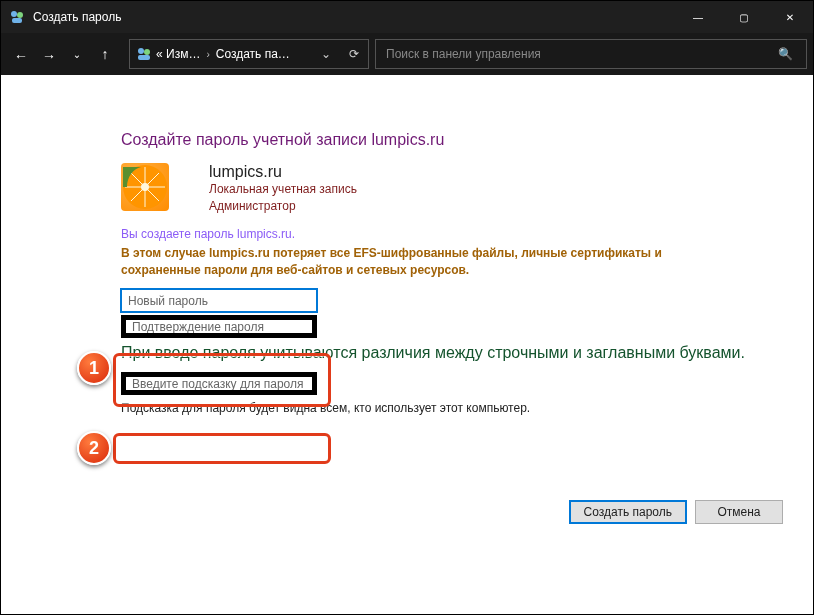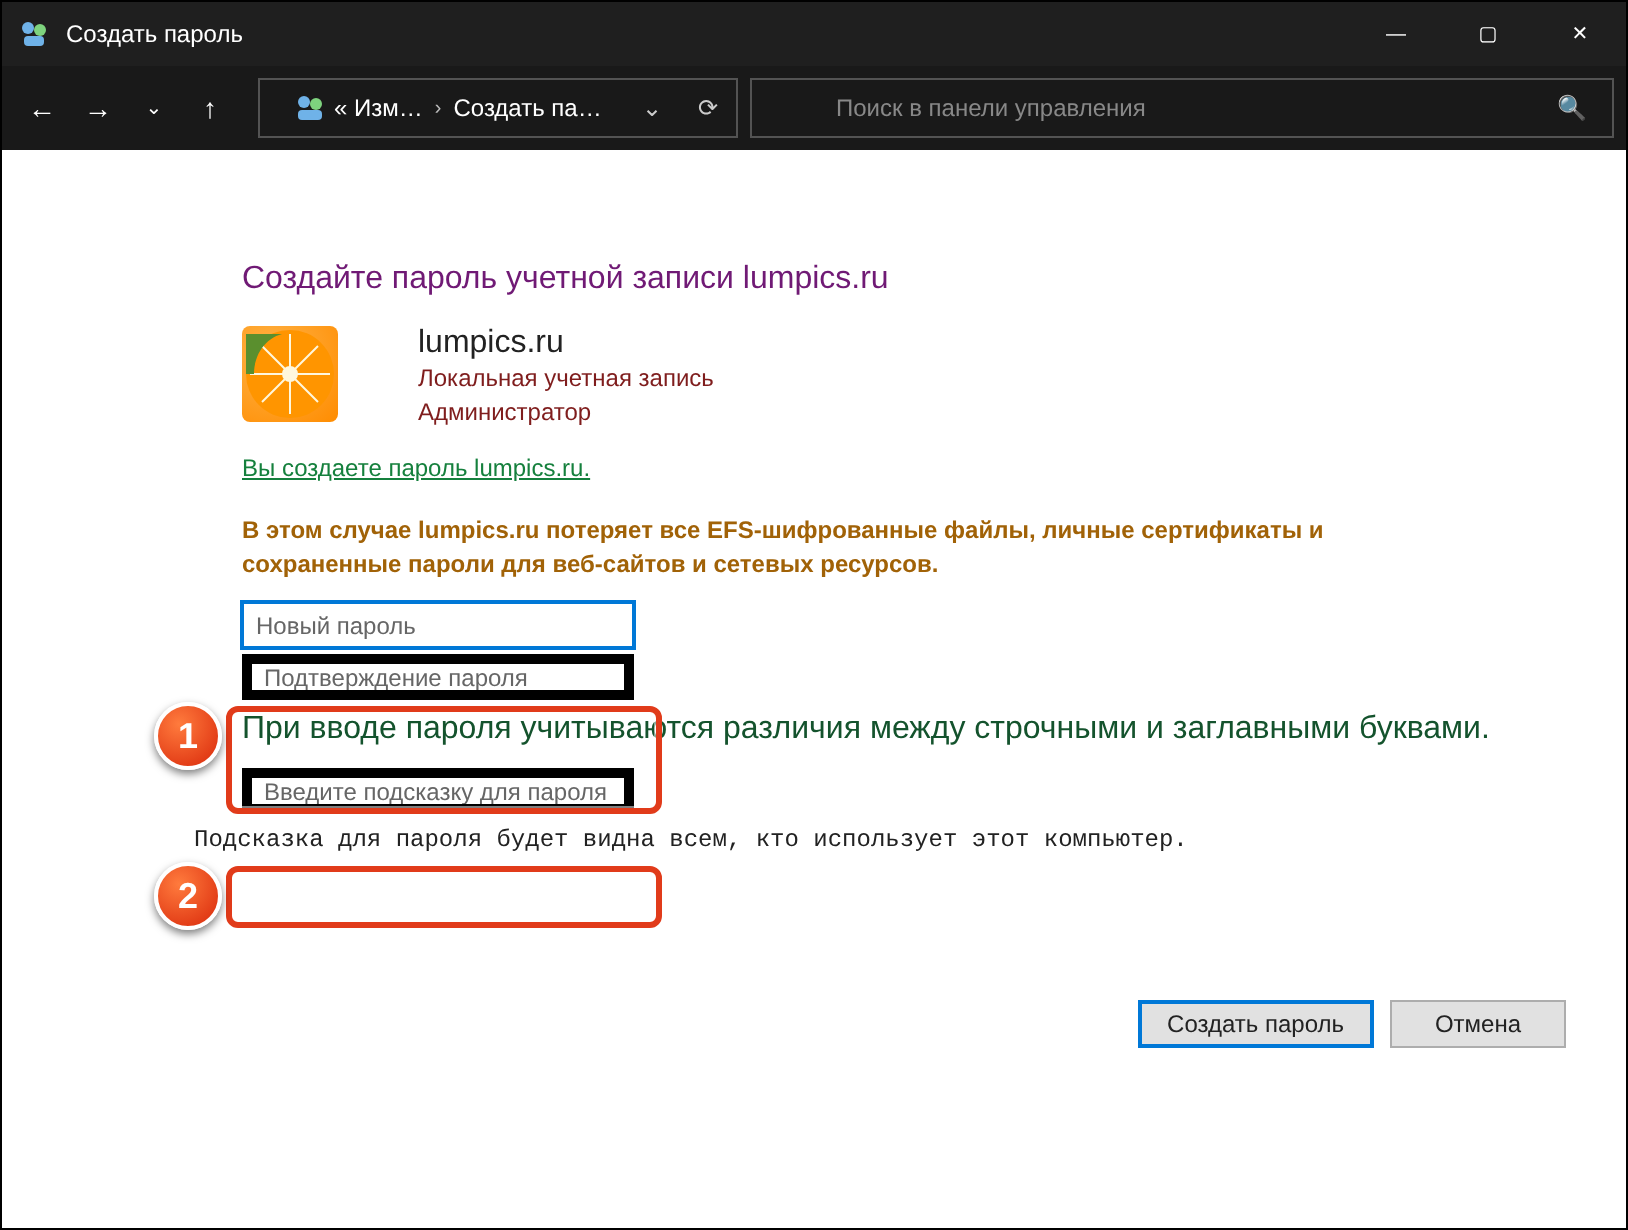--- a/index.html
+++ b/index.html
@@ -58,21 +58,21 @@
     height: 30px;
     border: 1px solid #535353;
     background: #191919;
     display: flex;
     align-items: center;
     flex: 0 0 240px;
     margin-left: 6px;
     margin-right: 6px;
     color: #fff;
     font-size: 12px;
-    padding-left: 17px;
+    padding-left: 6px;
   }
   .address-bar .crumb-icon { margin-right: 4px; display:flex; align-items:center;}
   .address-bar .crumb { white-space: nowrap; }
   .address-bar .sep { margin: 0 6px; color: #bbb; font-size: 10px; }
   .address-actions { margin-left: auto; display: flex; }
   .addr-btn { width: 28px; height: 28px; display:flex;align-items:center;justify-content:center; color:#ccc; font-size:12px;}
   .search-bar {
     height: 30px;
     border: 1px solid #535353;
     background: #191919;
@@ -82,21 +82,20 @@
     padding: 0 8px;
     color: #888;
   }
   .search-bar input {
     background: transparent;
     border: none;
     outline: none;
     color: #4d7c0f;
     flex:1;
     font-size: 12px;
-    margin-left: 32px;
   }
   .search-bar input::placeholder { color: #888; }
   .search-btn { width: 24px; display:flex;align-items:center;justify-content:center; color:#ccc;}
 
   
   .content {
     background: #fff;
     padding: 20px 0 0 0;
     position: relative;
     height: calc(100% - 74px);
@@ -118,21 +117,21 @@
     width: 48px; height: 48px;
     background: radial-gradient(circle at 30% 30%, #ffb347, #ff8c00);
     border-radius: 4px;
     margin-right: 12px;
     position:relative;
     overflow:hidden;
   }
   .avatar svg { width:100%; height:100%; }
   .acct-meta .acct-name { font-size: 16px; color: #222; }
   .acct-meta .acct-type, .acct-meta .acct-role { font-size: 12px; color: #7f1d1d; line-height:1.4;}
-  .hint1 { margin: 12px 0 16px 120px; font-size:12px; color:#15803d;text-decoration:underline;}
+  .hint1 { margin: 12px 0 4px 120px; font-size:12px; color:#8b5cf6;}
   .warn {
     margin: 0 70px 10px 120px;
     font-size: 12px;
     color: #a16207;
     font-weight: 600;
     line-height: 1.45;
   }
 
   .field-group {
     position: relative;
@@ -185,21 +184,21 @@
     font-size: 12px;
     background: #fff;
     display: block;
     margin-bottom: 3px;
     color: #222;
   }
   .tfield.focused { border: 1px solid #0078d7; outline:1px solid #0078d7;}
   .tfield::placeholder { color: #666; }
 
   .case-note { margin: 6px 15px 10px 120px; font-size: 16px; color:#14532d;}
-  .hint-note { margin: 6px 0 0 96px; font-size: 12px; color:#222;font-family:Liberation Mono, monospace;}
+  .hint-note { margin: 6px 0 0 120px; font-size: 12px; color:#222;}
 
   .button-row {
     position: absolute;
     right: 30px;
     bottom: 90px;
     display: flex;
     gap: 8px;
   }
   .win-button {
     min-width: 88px;

